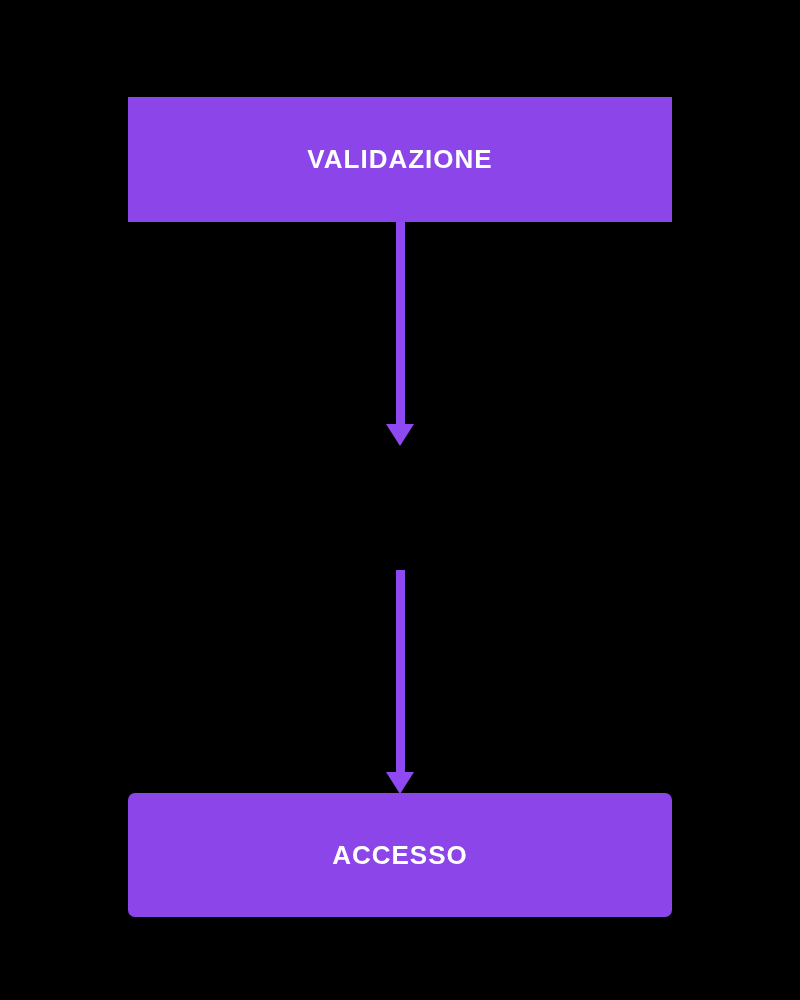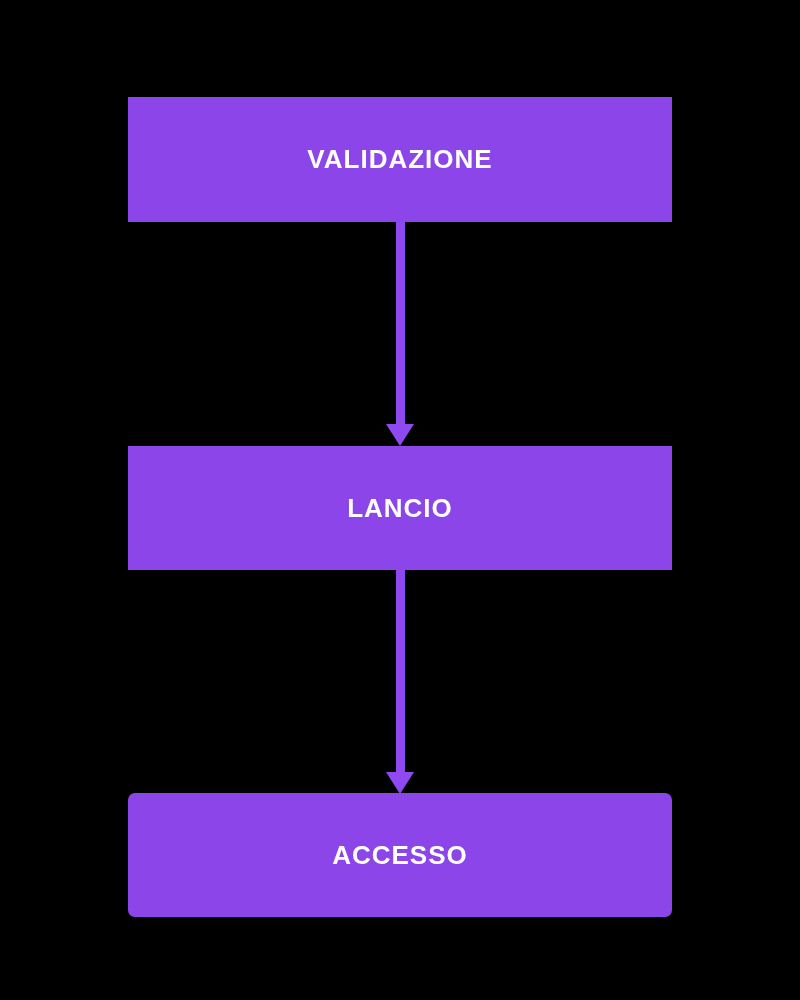--- a/index.html
+++ b/index.html
@@ -68,23 +68,20 @@
 
   <div class="node node-1">
     <span>VALIDAZIONE</span>
   </div>
 
   <div class="arrow arrow-1">
     <div class="stem"></div>
     <div class="head"></div>
   </div>
 
-  <div class="node node-2">
-    <span>LANCIO</span>
-  </div>
 
   <div class="arrow arrow-2">
     <div class="stem"></div>
     <div class="head"></div>
   </div>
 
   <div class="node node-3">
     <span>ACCESSO</span>
   </div>
 

